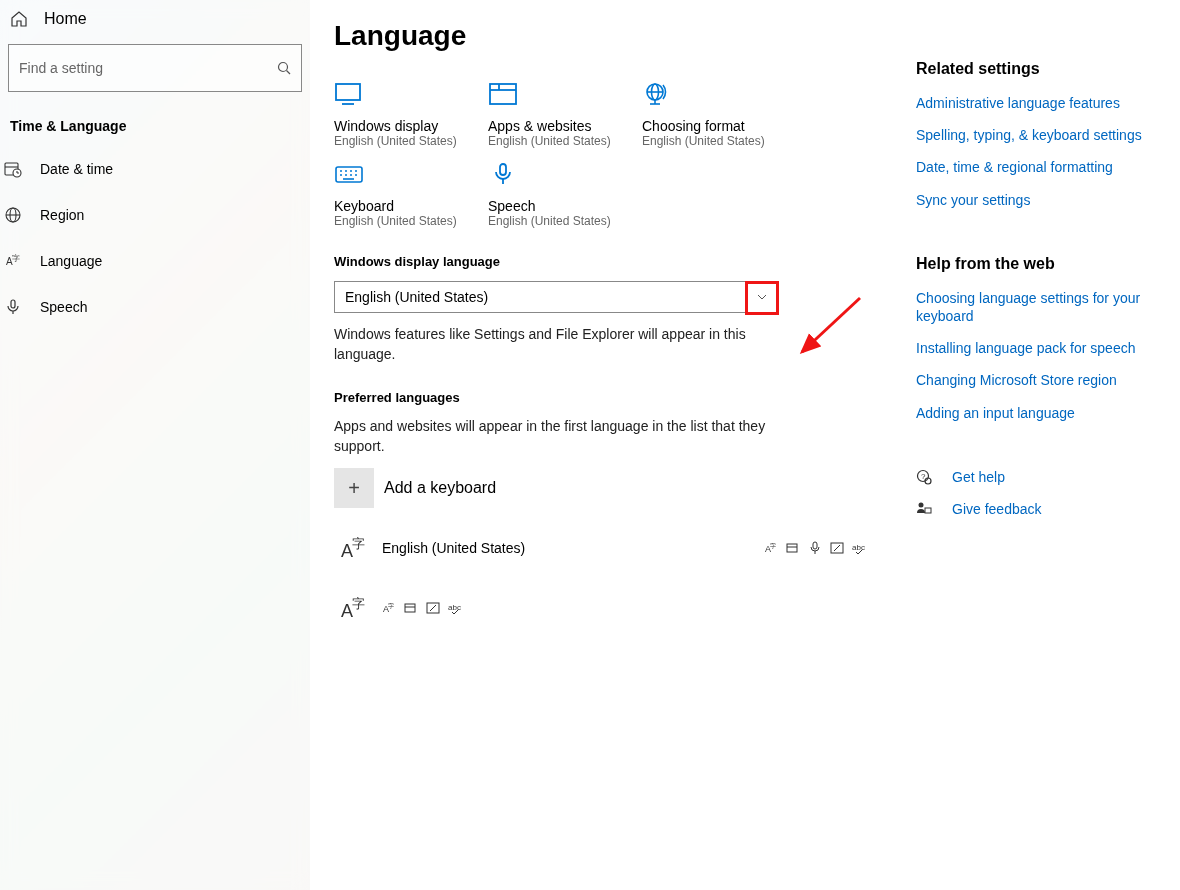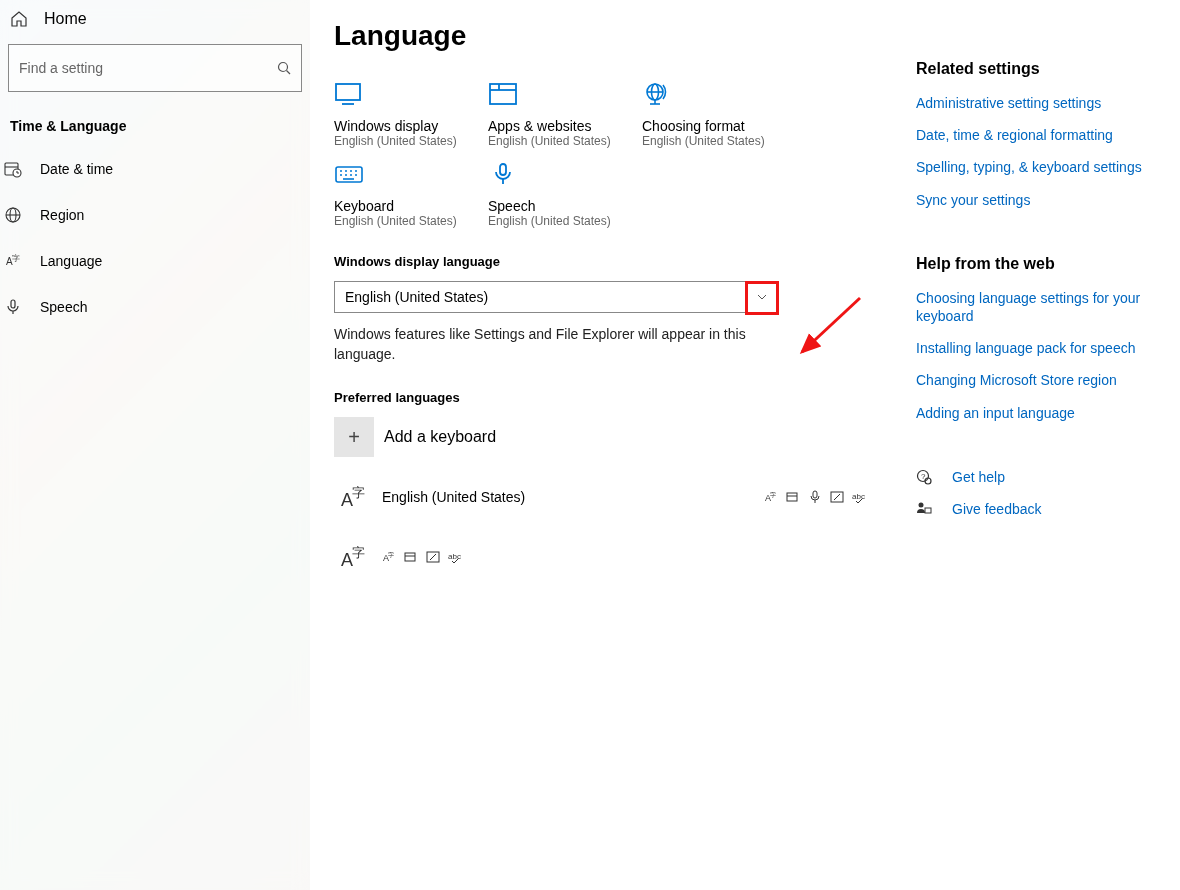--- a/index.html
+++ b/index.html
@@ -196,20 +196,21 @@
       <span>
         <svg width="12" height="12" viewBox="0 0 12 12" stroke="#555" fill="none" stroke-width="1">
             <polyline points="2,4 6,8 10,4"></polyline>
           </svg>
       </span>
       <div class="red-box"></div>
     </div>
     <div class="desc">Windows features like Settings and File Explorer will appear in this language.</div>
 
     <h2>Preferred languages</h2>
+    <div class="desc" style="margin-top:4px">Apps and websites will appear in the first language in the list that they support.</div>
 
     <div class="add-lang">
       <div class="add-btn">+</div>
       <span>Add a keyboard</span>
     </div>
 
     <div class="lang-row">
       <div class="lang-icon">
         <svg width="30" height="30" viewBox="0 0 30 30" fill="#333">
             <text x="2" y="24" font-size="18">A</text>
@@ -265,23 +266,23 @@
         <svg class="feat" viewBox="0 0 14 14" stroke="#333" fill="none" stroke-width="1">
             <text x="0" y="9" font-size="8" fill="#333" stroke="none">abc</text>
             <polyline points="4,11 6,13 10,9"></polyline>
           </svg>
       </div>
     </div>
   </div>
 
   <div class="right">
     <h3>Related settings</h3>
-    <a>Administrative setting settings</a>
+    <a>Administrative language features</a>
+    <a>Spelling, typing, &amp; keyboard settings</a>
     <a>Date, time &amp; regional formatting</a>
-    <a>Spelling, typing, &amp; keyboard settings</a>
     <a>Sync your settings</a>
     <div class="spacer"></div>
     <h3>Help from the web</h3>
     <a>Choosing language settings for your keyboard</a>
     <a>Installing language pack for speech</a>
     <a>Changing Microsoft Store region</a>
     <a>Adding an input language</a>
     <div class="spacer"></div>
     <div class="help-row">
       <span class="help-ico">

